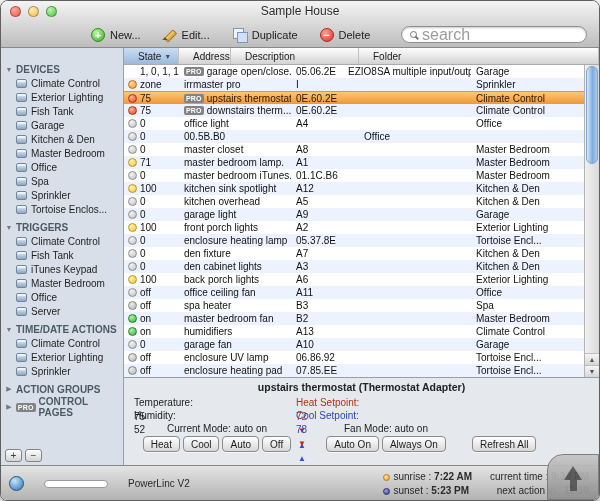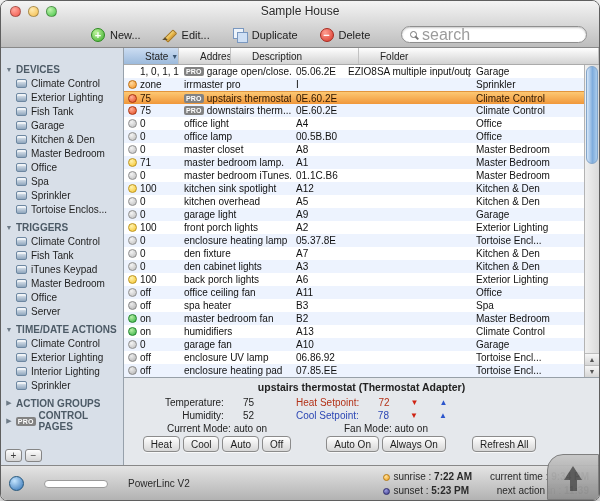--- a/index.html
+++ b/index.html
@@ -55,21 +55,21 @@
   .sidebar-footer { position:absolute; bottom:3px; left:4px; display:flex; gap:3px; }
   .sf-btn { width:17px; height:13px; border:1px solid #858585; border-radius:3px; color:#3d3d3d;
     background:linear-gradient(#fdfdfd,#d5d5d5); font-size:10px; line-height:11px; text-align:center; font-family:inherit; }
 
   .content { flex:1; display:flex; flex-direction:column; background:#fff; min-width:0; }
 
   
   .table-area { height:329px; position:relative; overflow:hidden; }
   .thead { display:flex; height:17px; background:linear-gradient(#fefefe,#d3d3d3); border-bottom:1px solid #ababab;
     font-size:10px; color:#222; }
-  .th { display:flex; align-items:center; padding:0 21px; border-right:1px solid #c2c2c2; white-space:nowrap; overflow:hidden; }
+  .th { display:flex; align-items:center; padding:0 14px; border-right:1px solid #c2c2c2; white-space:nowrap; overflow:hidden; }
   .th.sorted { background:linear-gradient(#ccddf2,#9cbadc); justify-content:space-between; }
   .sort-arrow { font-size:7px; color:#39536e; margin-left:3px; }
   .c-state { width:55px; } .c-name { width:112px; } .c-addr { width:52px; } .c-desc { width:128px; } .c-folder { flex:1; }
   .tbody { margin-right:15px; }
   .trow { display:flex; height:13px; line-height:13px; font-size:10px; color:#111; align-items:center; }
   .trow.alt { background:#edf3fe; }
   .trow.sel { background:linear-gradient(#fdc873,#f0973a); border-top:1px solid #e2953c; height:13px; color:#2d1600; }
   .c { padding:0 5px; white-space:nowrap; overflow:hidden; }
   .state-cell { display:flex; align-items:center; gap:3px; padding-left:4px; }
   .name-cell { display:flex; align-items:center; gap:3px; }
@@ -85,21 +85,21 @@
     background:linear-gradient(90deg,#f0f0f0,#dadada); border-left:1px solid #b3b3b3; }
   .thumb { position:absolute; top:1px; left:1px; right:1px; height:98px; border-radius:7px;
     background:linear-gradient(90deg,#d7e7f9,#7facdc 55%,#a9cbec); border:1px solid #82a5ca; }
   .sb-arrows { position:absolute; bottom:0; left:0; right:0; }
   .sb-ar { height:12px; font-size:7px; color:#555; text-align:center; line-height:12px;
     background:linear-gradient(#f6f6f6,#d6d6d6); border-top:1px solid #bcbcbc; }
 
   
   .detail { flex:1; background:#e5e8ec; border-top:1px solid #97a0a8; position:relative; font-size:10px; color:#222; }
   .dp-title { position:absolute; top:3px; left:0; right:0; text-align:center; font-weight:bold; font-size:10.5px; }
-  .kv { position:absolute; display:flex; gap:19px; white-space:nowrap; }
+  .kv { position:absolute; display:flex; gap:3px; white-space:nowrap;flex-direction:column; }
   .dp-temp { top:19px; left:10px; width:120px; justify-content:flex-end; }
   .dp-hum  { top:32px; left:10px; width:120px; justify-content:flex-end; }
   .dp-heat { top:19px; left:172px; color:#b33218; }
   .dp-cool { top:32px; left:172px; color:#2c46b4; }
   .sp-ar { font-size:8px; line-height:12px; margin-left:2px; }
   .sp-down { color:#cf2212; } .sp-up { color:#2b55cc; }
   .dp-mode-l { position:absolute; top:45px; left:14px; width:158px; text-align:center; }
   .dp-mode-r { position:absolute; top:45px; left:192px; width:140px; text-align:center; }
   .btnrow { position:absolute; top:58px; display:flex; gap:3px; justify-content:center; }
   .btnrow.l { left:14px; width:158px; } .btnrow.r { left:192px; width:140px; }
@@ -252,24 +252,20 @@
           <div class="sb-item">
             <span class="sb-icon"></span>
             <span>Climate Control</span>
           </div>
           <div class="sb-item">
             <span class="sb-icon"></span>
             <span>Exterior Lighting</span>
           </div>
           <div class="sb-item">
             <span class="sb-icon"></span>
-            <span>Interior Lighting</span>
-          </div>
-          <div class="sb-item">
-            <span class="sb-icon"></span>
             <span>Sprinkler</span>
           </div>
           <div class="sb-header">
             <span class="tri">▶</span>
             <span>ACTION GROUPS</span>
           </div>
           <div class="sb-header">
             <span class="tri">▶</span>
             <span class="pro-badge">PRO</span>
             <span>CONTROL PAGES</span>
@@ -359,23 +355,20 @@
                 <span>office light</span>
               </div>
               <div class="c c-addr">A4</div>
               <div class="c c-desc"></div>
               <div class="c c-folder">Office</div>
             </div>
             <div class="trow alt">
               <div class="c c-state state-cell">
                 <span class="sicon bulb-off"></span>
                 <span>0</span>
-              </div>
-              <div class="c c-name name-cell">
-                <span>office lamp</span>
               </div>
               <div class="c c-addr">00.5B.B0</div>
               <div class="c c-desc"></div>
               <div class="c c-folder">Office</div>
             </div>
             <div class="trow">
               <div class="c c-state state-cell">
                 <span class="sicon bulb-off"></span>
                 <span>0</span>
               </div>

